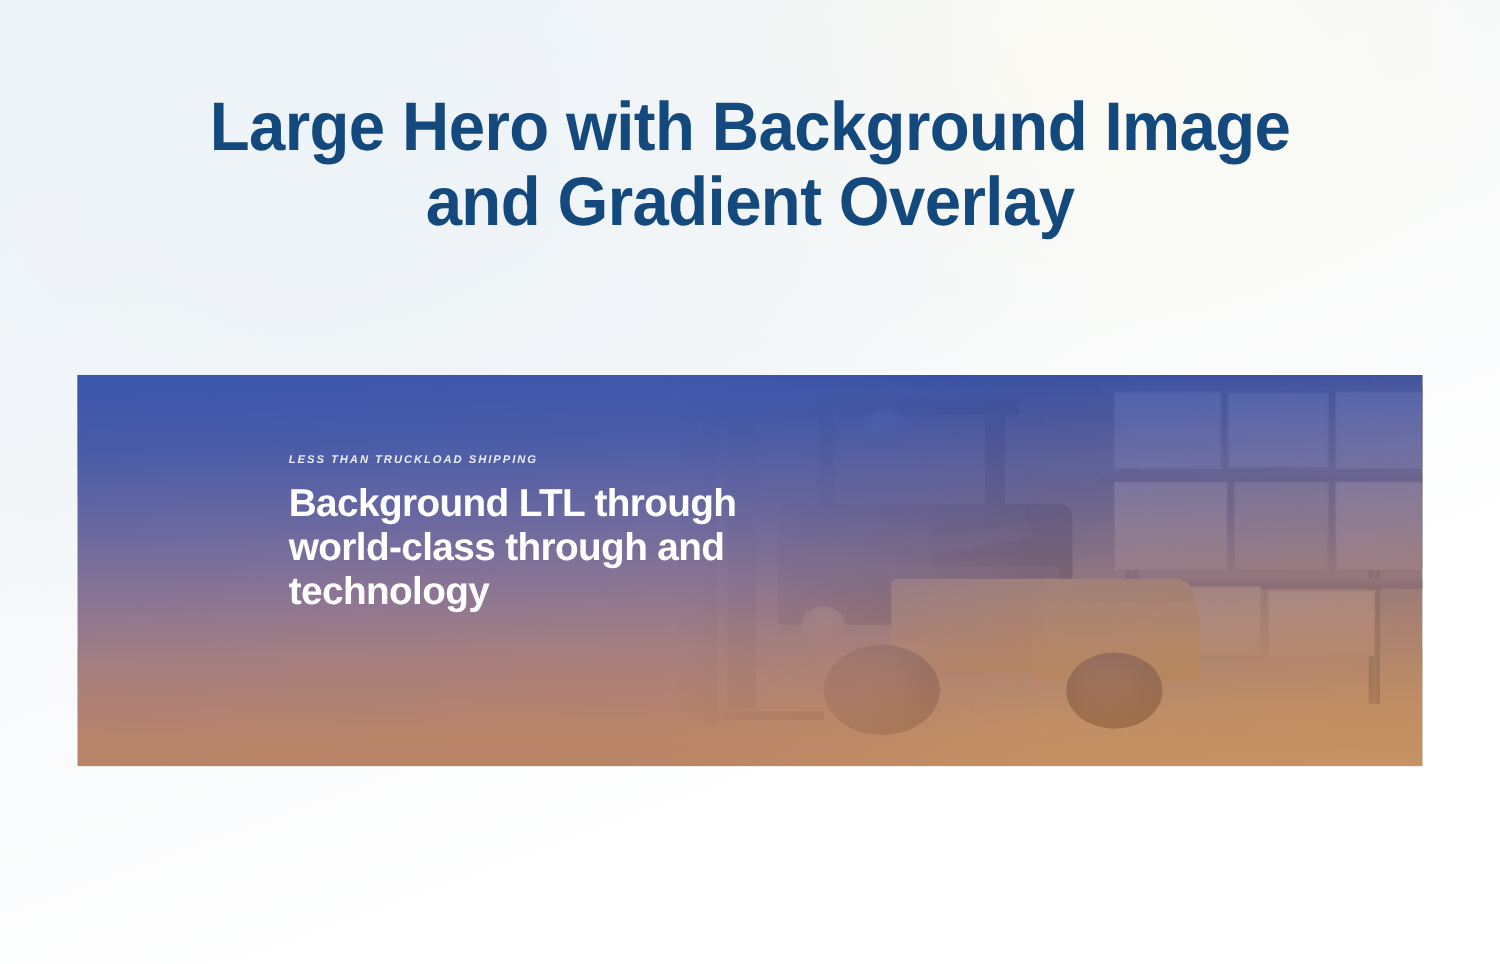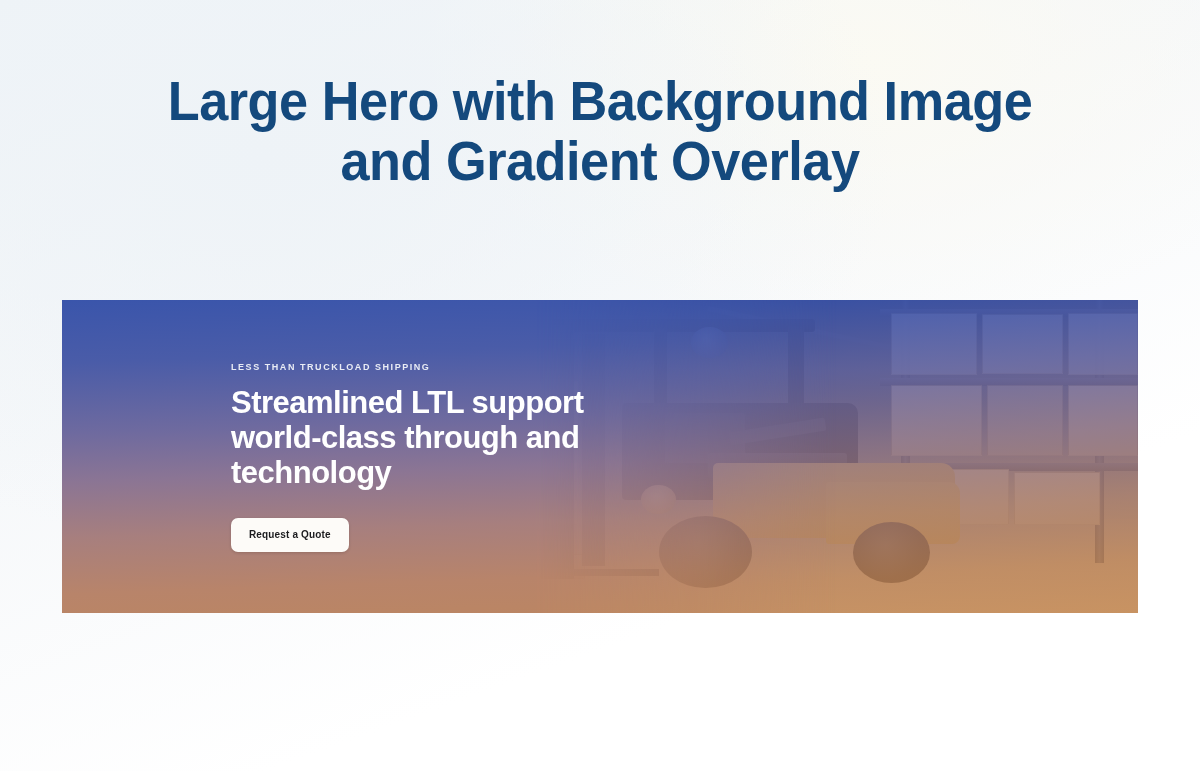--- a/index.html
+++ b/index.html
@@ -298,20 +298,21 @@
     width:430px;
     z-index:5;
   }
   .eyebrow {
     font-size:9px;
     font-weight:700;
     letter-spacing:1.55px;
     color:#e9ecf5;
     text-transform:uppercase;
     margin-bottom:13px;
+    font-style:italic;
   }
   .hero-heading {
     font-size:31px;
     line-height:35px;
     font-weight:700;
     color:#ffffff;
     letter-spacing:-0.5px;
     margin-bottom:28px;
     font-family:"Liberation Sans","DejaVu Sans", sans-serif;
   }
@@ -408,20 +409,19 @@
     <div class="fork wheel wheel-rear"></div>
     <div class="fork fork-tine"></div>
   </div>
 
   <div class="overlay"></div>
   <div class="overlay-left"></div>
 
   <div class="hero-content">
     <div class="eyebrow">LESS THAN TRUCKLOAD SHIPPING</div>
     <h2 class="hero-heading">
-      <span class="hl">Streamlined LTL support</span>
+      <span class="hl">Background LTL through</span>
       <span class="hl">world-class through and</span>
       <span class="hl">technology</span>
     </h2>
-    <button class="cta">Request a Quote</button>
   </div>
 
 </section>
 
 </body></html>

